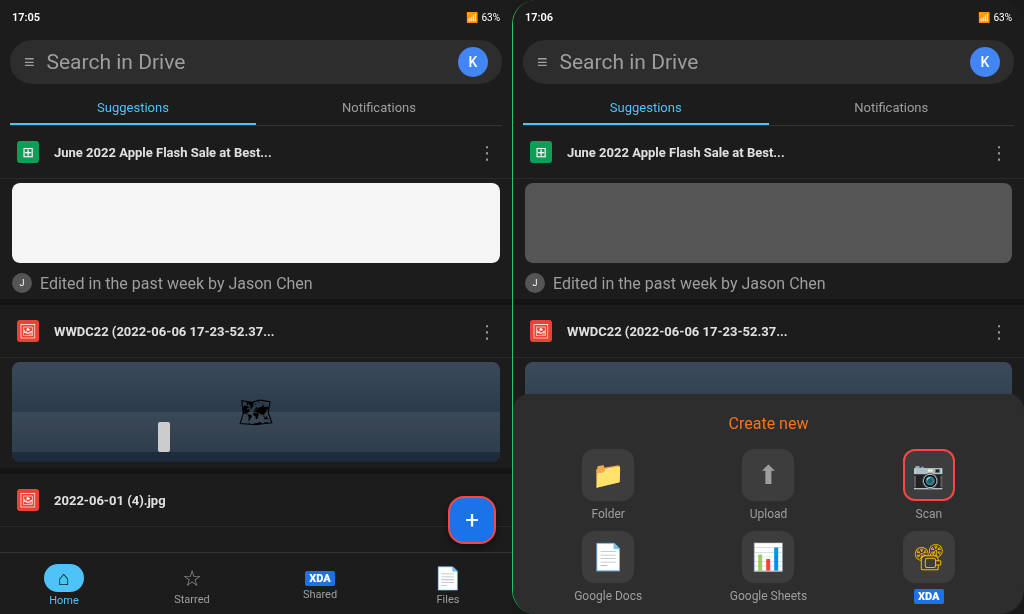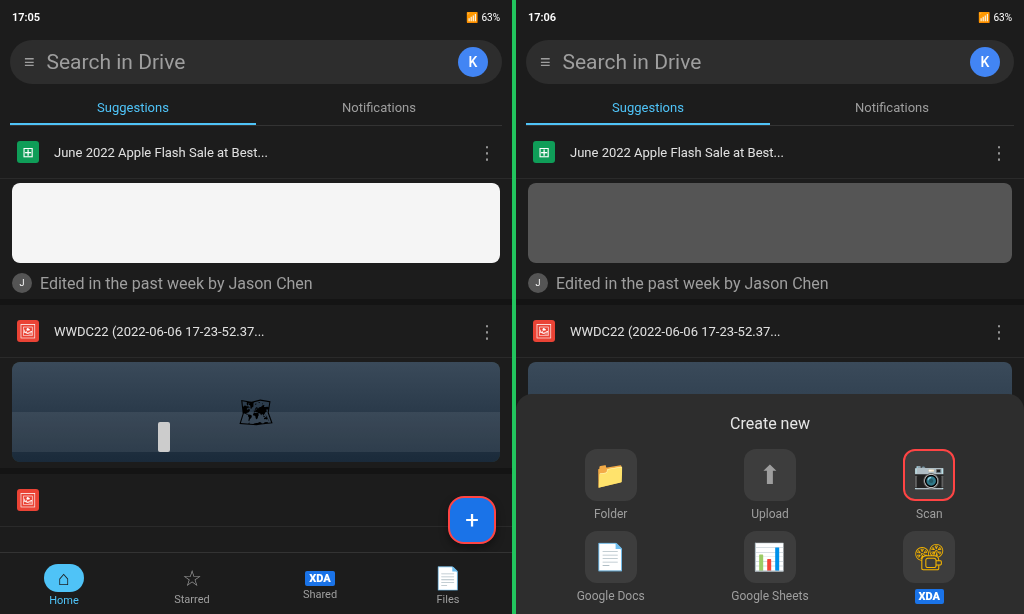--- a/index.html
+++ b/index.html
@@ -16,21 +16,22 @@
       width: 512px;
       height: 614px;
       background: #1c1c1c;
       display: flex;
       flex-direction: column;
       position: relative;
       overflow: hidden;
     }
 
     .phone-panel.right {
-      border-left: 4px solid #22c55e;
+      border-left: 1px solid #22c55e;
+      border-radius: 24px;
     }
 
     
     .status-bar {
       display: flex;
       justify-content: space-between;
       align-items: center;
       padding: 17px 12px;
       height: 22px;
       background: #1c1c1c;
@@ -127,20 +128,21 @@
       height: 32px;
       display: flex;
       align-items: center;
       justify-content: center;
       font-size: 20px;
       flex-shrink: 0;
     }
     .file-info {
       flex: 1;
       min-width: 0;
+      font-weight: bold;
     }
     .file-name {
       color: #e0e0e0;
       font-size: 13px;
       white-space: nowrap;
       overflow: hidden;
       text-overflow: ellipsis;
     }
     .more-icon {
       color: #9e9e9e;
@@ -304,21 +306,21 @@
       position: absolute;
       bottom: 0;
       left: 0;
       right: 0;
       background: #2d2d2d;
       border-radius: 16px 16px 0 0;
       padding: 20px 0 10px 0;
     }
     .create-new-title {
       text-align: center;
-      color: #e5e5e5;
+      color: #f97316;
       font-size: 16px;
       margin-bottom: 16px;
     }
     .create-new-grid {
       display: grid;
       grid-template-columns: repeat(3, 1fr);
       gap: 10px;
       padding: 0 20px;
     }
     .create-item {
@@ -443,20 +445,23 @@
         </div>
       </div>
     </div>
 
     <div class="file-section-divider"></div>
 
     <div class="file-item">
       <div class="file-icon">
         <div class="image-icon-red">🖼</div>
       </div>
+      <div class="file-info">
+        <div class="file-name">2022-06-01 (4).jpg</div>
+      </div>
     </div>
   </div>
 
   <div class="fab">+</div>
 
   <div class="bottom-nav">
     <div class="nav-item">
       <span class="nav-icon-home">⌂</span>
       <span class="nav-label active">Home</span>
     </div>

